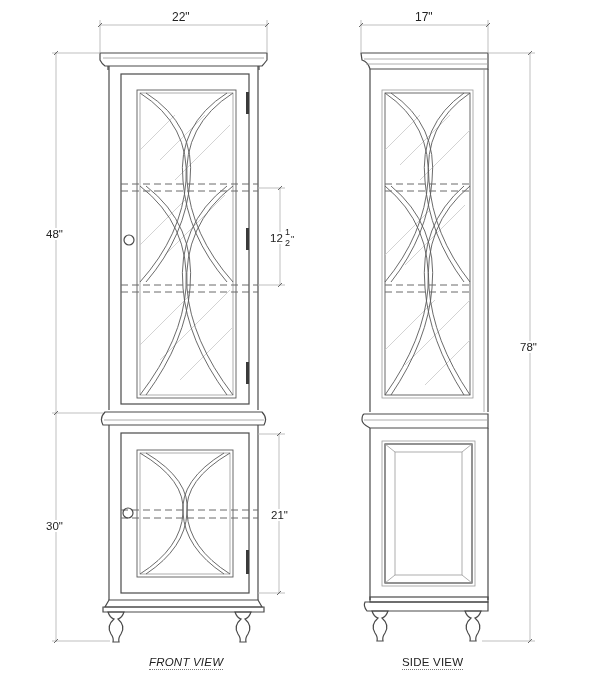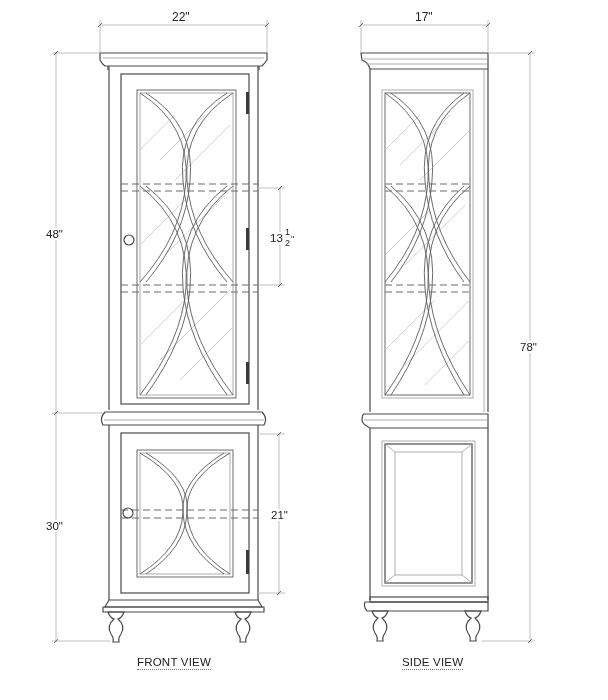--- a/index.html
+++ b/index.html
@@ -225,22 +225,22 @@
       <path class="ln2" d="M528 55 L532 51 M528 643 L532 639"></path>
     </g>
   </g>
 </svg>
 
 <div class="label" style="left:172px;top:10px;">22"</div>
 <div class="label" style="left:415px;top:10px;">17"</div>
 <div class="dimlabel" style="left:45px;top:228px;">48"</div>
 <div class="dimlabel" style="left:45px;top:520px;">30"</div>
 <div class="dimlabel" style="left:269px;top:232px;padding-right:12px;">
-  <span>13</span>
+  <span>12</span>
 </div>
 <div class="frac" style="left:285px;top:227px;">1</div>
 <div class="frac" style="left:285px;top:238px;">2</div>
 <div class="frac" style="left:291px;top:234px;">"</div>
 <div class="dimlabel" style="left:270px;top:509px;">21"</div>
 <div class="dimlabel" style="left:519px;top:341px;">78"</div>
 
-<div class="view-title" style="left:137px;top:656px;">FRONT VIEW</div>
+<div class="view-title" style="left:149px;top:656px;font-style:italic;">FRONT VIEW</div>
 <div class="view-title" style="left:402px;top:656px;text-align:center;">SIDE VIEW</div>
 
 </body></html>

